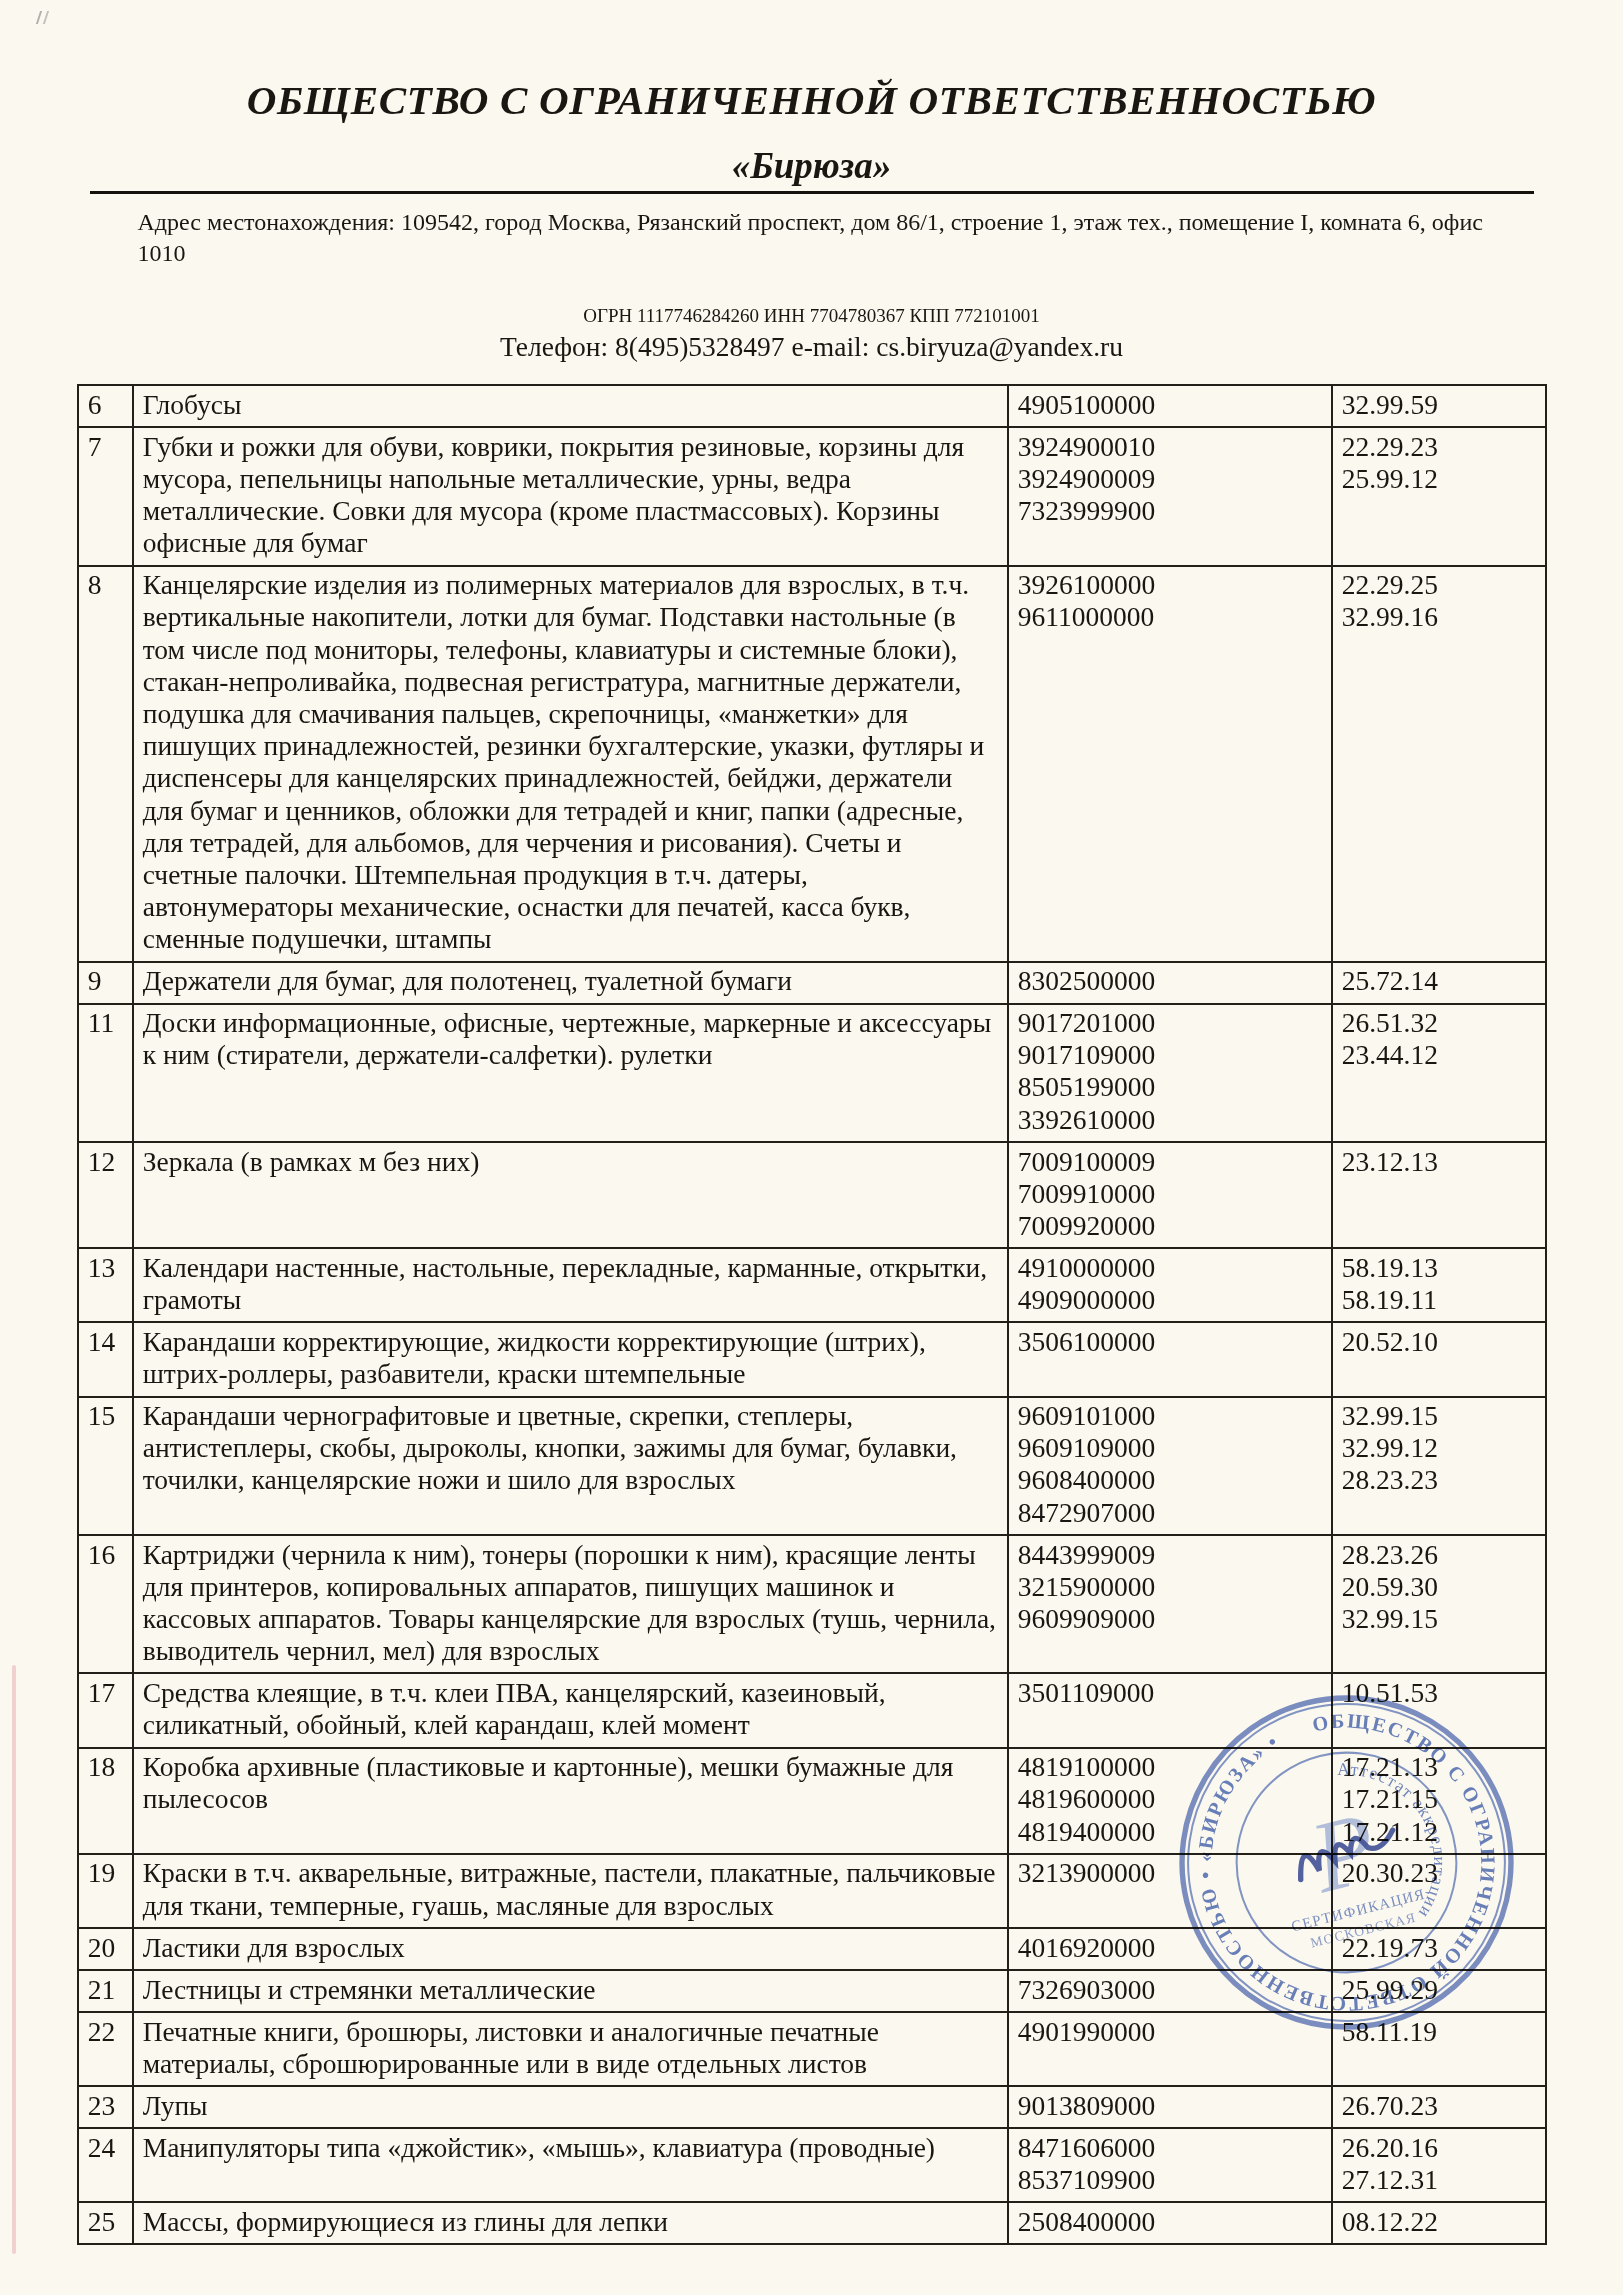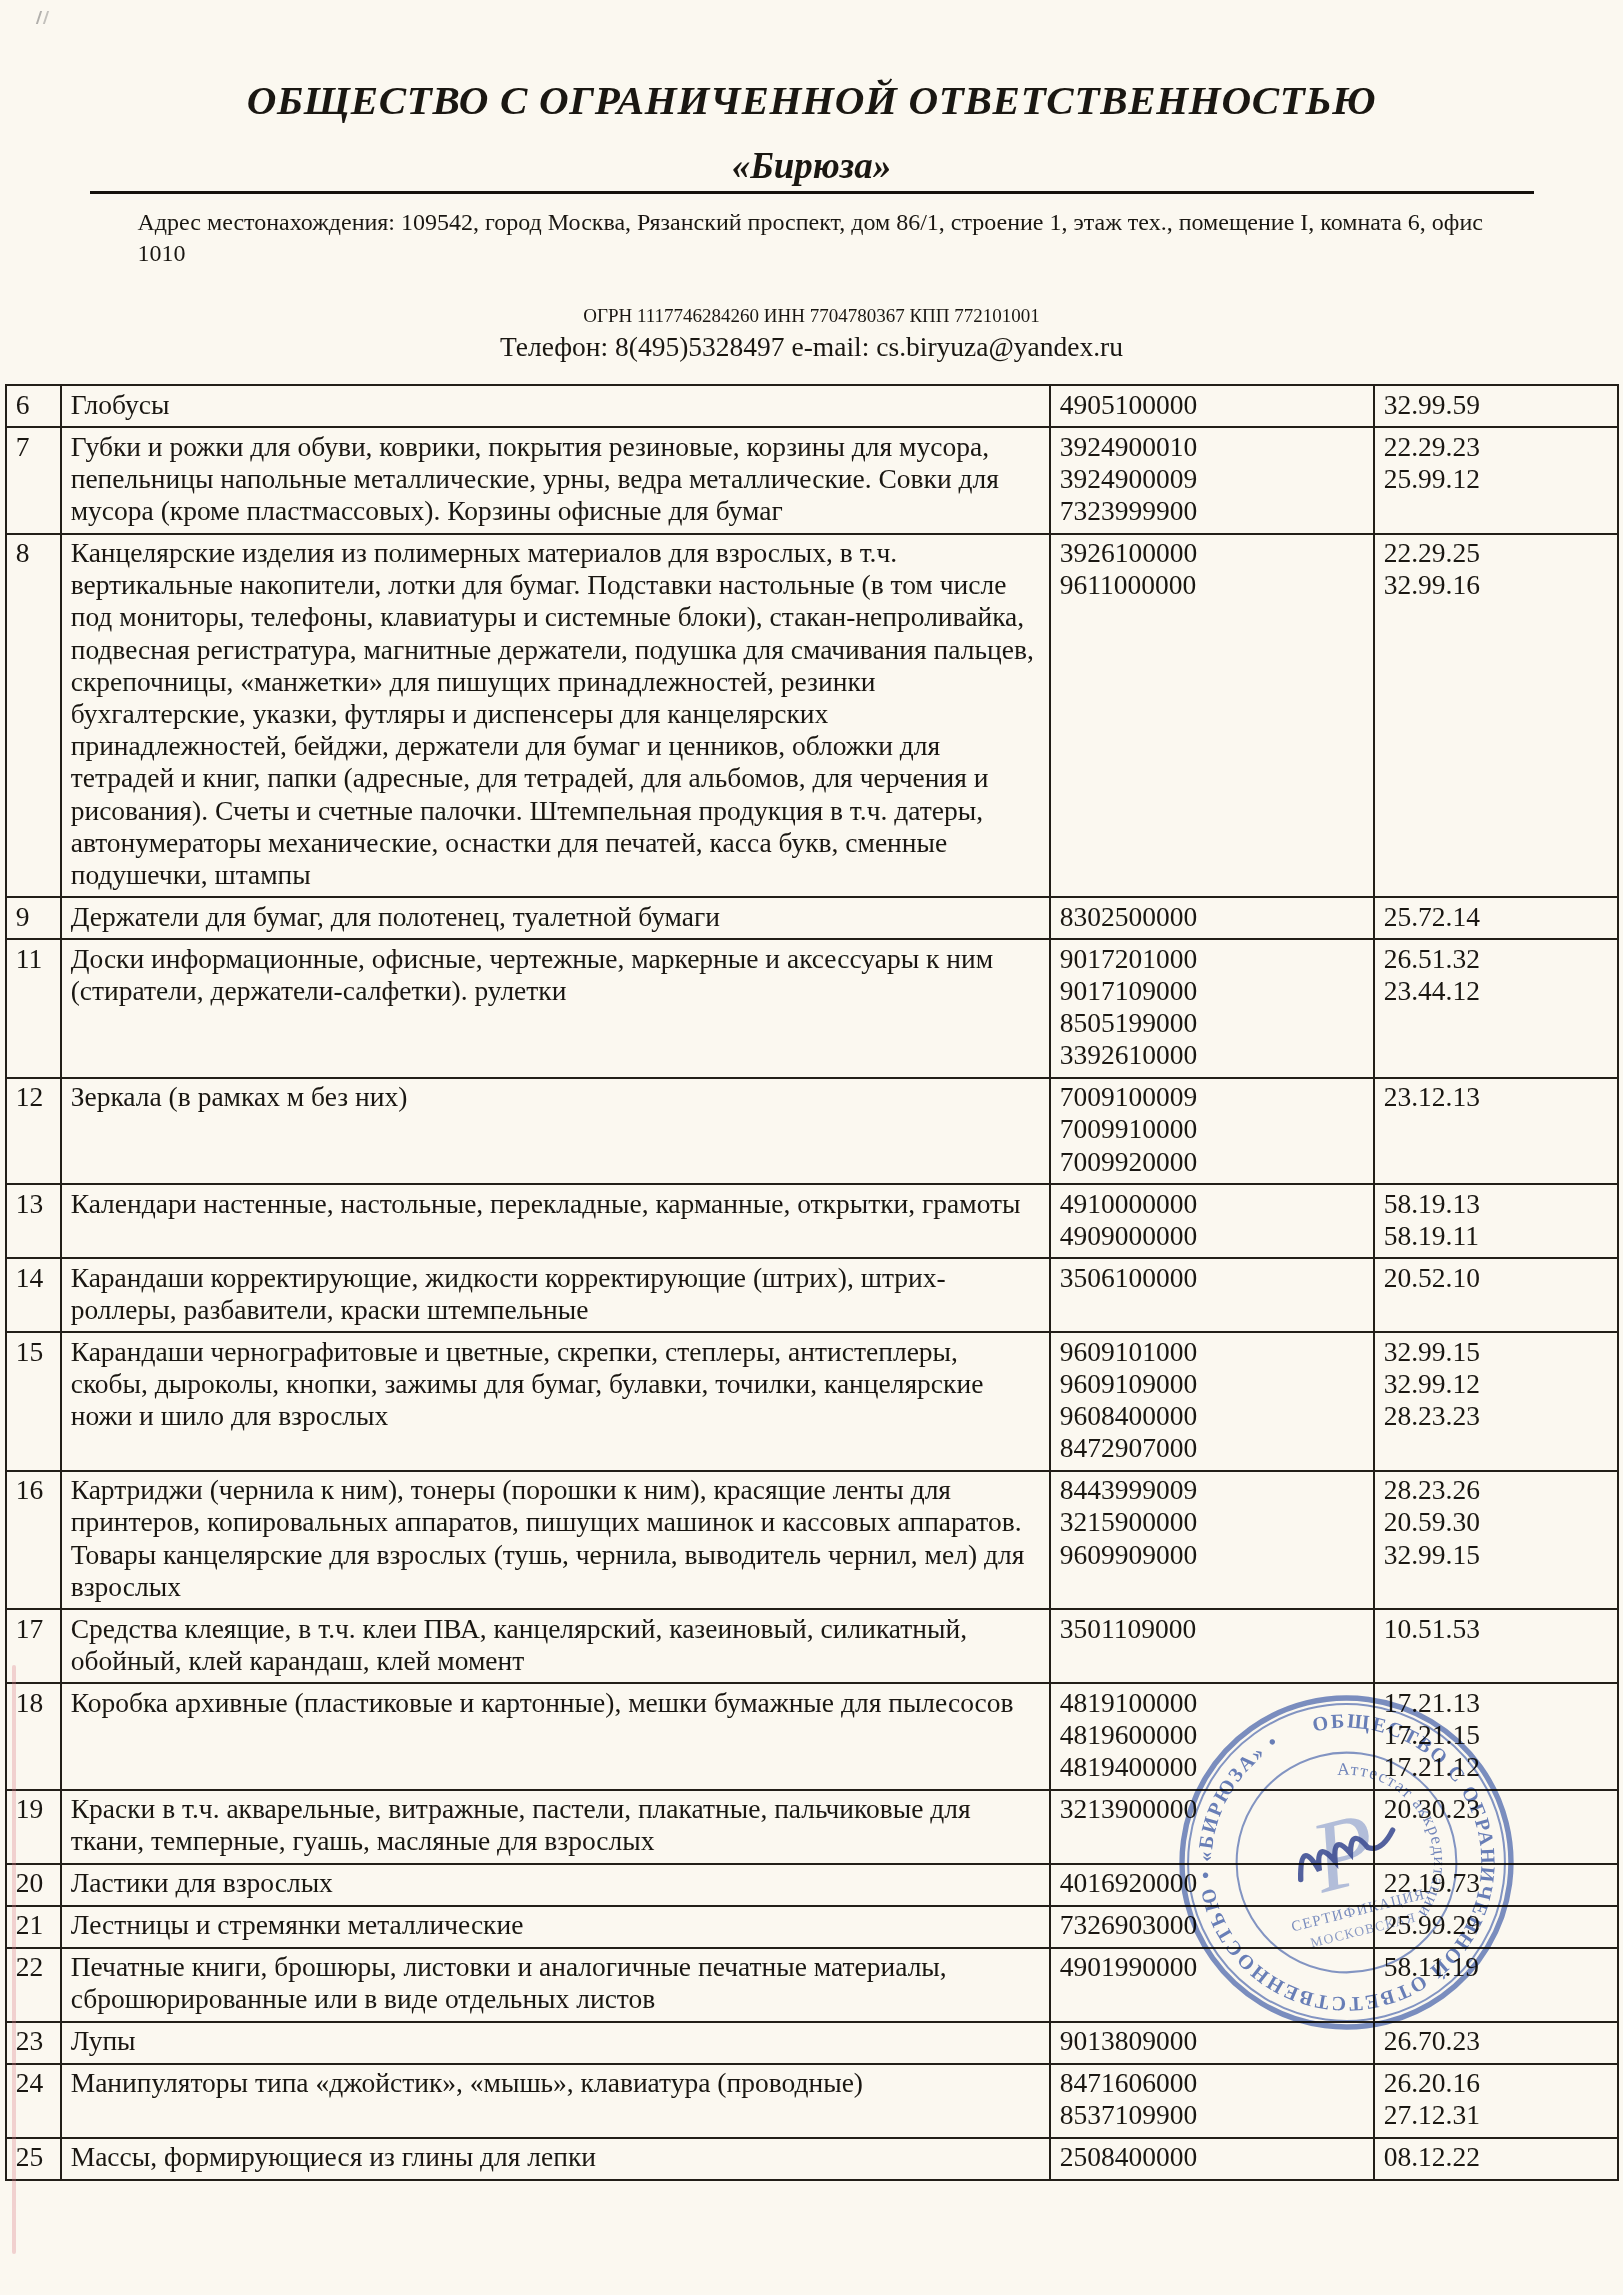--- a/index.html
+++ b/index.html
@@ -19,23 +19,23 @@
   .title-rule { width:1444px; margin:3.9px auto 13px auto; border:0; border-top:3.9px solid #15110c; }
   .addr-block { width:1348px; margin:0 auto; font-size:24px; line-height:1.3;font-family:Liberation Serif, serif; }
   .reg-line { margin-top:35px; text-align:center; font-size:19px; line-height:1.3; }
   .contact-line { text-align:center; font-size:27.5px; line-height:1.3; }
 
   
   table.goods { width:1444px; margin:19.6px auto 0 auto; border-collapse:collapse;
                 font-size:27.5px; line-height:1.17; table-layout:fixed; }
   table.goods td { border:2px solid #231f19; vertical-align:top; padding:2.6px 9.2px 5.2px 9.2px; }
   td.col-num  { width:55px;  padding-left:9.2px; }
-  td.col-desc { width:989px; }
+  td.col-desc { width:875px; }
   td.col-codes{ width:324px; }
-  td.col-okpd { width:244px; }
+  td.col-okpd { width:214px; }
 
   
   .stamp-wrap {
     position:absolute; left:1178px; top:1694px; width:337px; height:337px;
     mix-blend-mode:multiply; opacity:0.9;
     transform:rotate(-14deg);
     pointer-events:none;
   }
   .stamp-wrap svg { width:100%; height:100%; }
 

